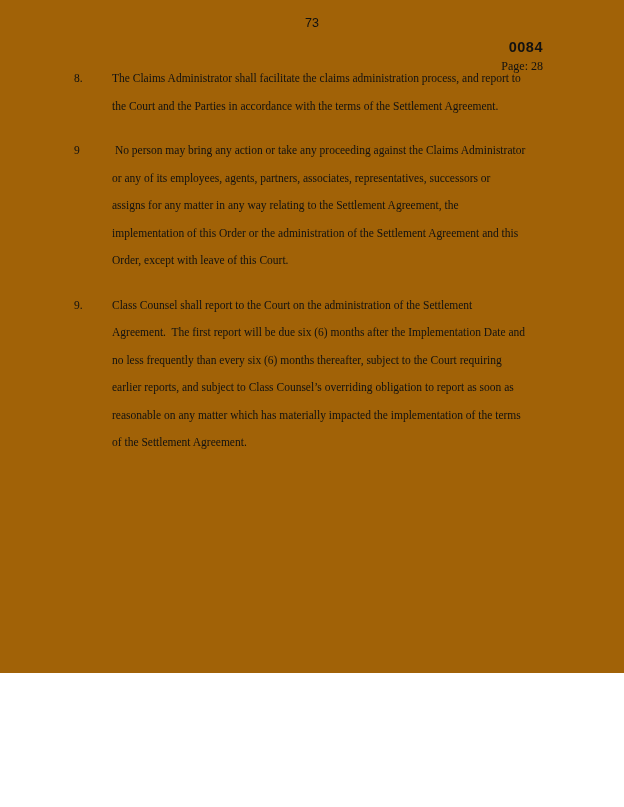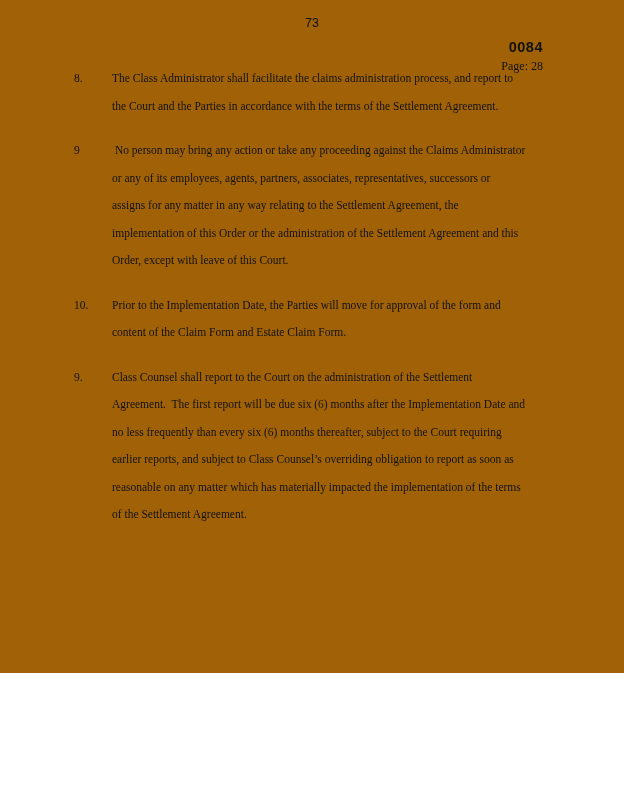--- a/index.html
+++ b/index.html
@@ -79,38 +79,33 @@
 
   <div class="stamp-block">
     <div class="stamp-number">0084</div>
     <div class="stamp-page">Page: 28</div>
   </div>
 
   <div class="order-body">
 
     <div class="order-item">
       <div class="item-number">8.</div>
-      <div class="item-text">The Class Administrator shall facilitate the claims administration process, and report to
+      <div class="item-text">The Claims Administrator shall facilitate the claims administration process, and report to
 the Court and the Parties in accordance with the terms of the Settlement Agreement.</div>
     </div>
 
     <div class="order-item">
       <div class="item-number">9</div>
       <div class="item-text"> No person may bring any action or take any proceeding against the Claims Administrator
 or any of its employees, agents, partners, associates, representatives, successors or
 assigns for any matter in any way relating to the Settlement Agreement, the
 implementation of this Order or the administration of the Settlement Agreement and this
 Order, except with leave of this Court.</div>
     </div>
 
-    <div class="order-item">
-      <div class="item-number">10.</div>
-      <div class="item-text">Prior to the Implementation Date, the Parties will move for approval of the form and
-content of the Claim Form and Estate Claim Form.</div>
-    </div>
 
 
     <div class="order-item">
       <div class="item-number">9.</div>
       <div class="item-text">Class Counsel shall report to the Court on the administration of the Settlement
 Agreement.  The first report will be due six (6) months after the Implementation Date and
 no less frequently than every six (6) months thereafter, subject to the Court requiring
 earlier reports, and subject to Class Counsel’s overriding obligation to report as soon as
 reasonable on any matter which has materially impacted the implementation of the terms
 of the Settlement Agreement.</div>

